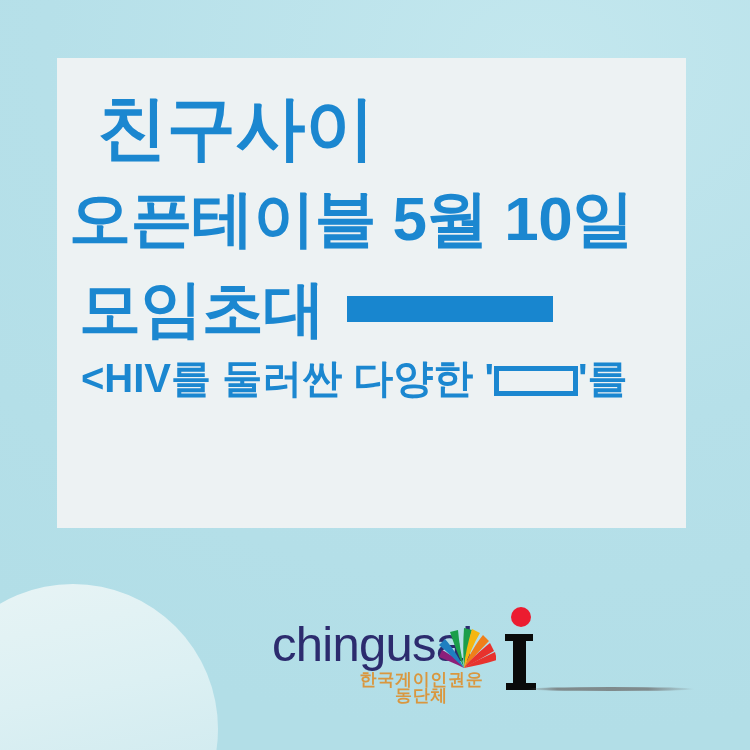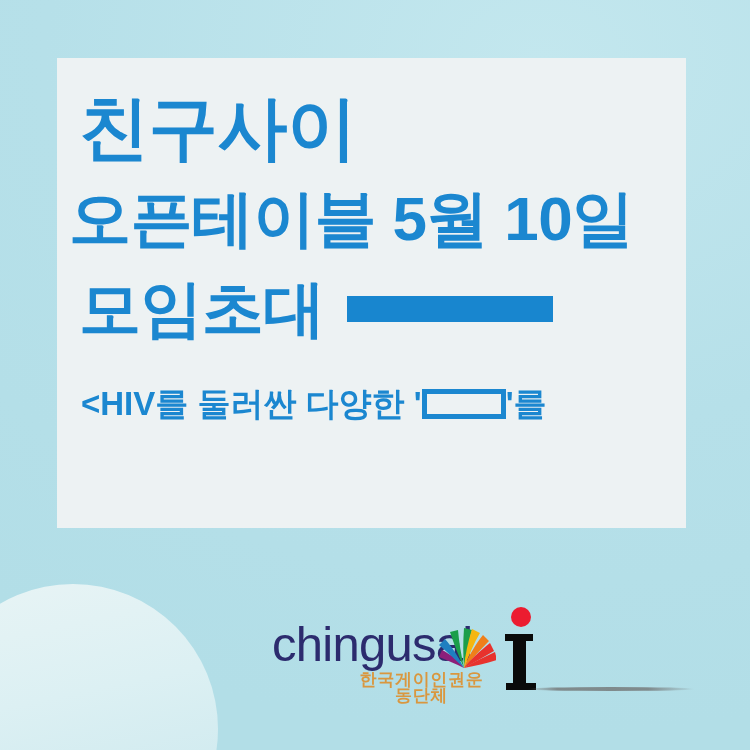--- a/index.html
+++ b/index.html
@@ -56,21 +56,21 @@
   
   .headline {
     color: #1b87d0;
     font-weight: 700;
     letter-spacing: -0.01em;
     white-space: nowrap;
   }
   .headline-1 {
     font-size: 70px;
     line-height: 92px;
-    margin-left: 10px;
+    margin-left: 28px;
   }
   .headline-2 {
     font-size: 62px;
     line-height: 90px;
   }
   .headline-3 {
     font-size: 62px;
     line-height: 90px;
     margin-left: 10px;
     display: flex;
@@ -83,24 +83,23 @@
     width: 206px;
     height: 26px;
     background: #1886cf;
     margin-left: 22px;
     flex: none;
   }
 
   
   .subtitle {
     color: #1b87d0;
-    font-size: 33px;
+    font-size: 40px;
     font-weight: 700;
     line-height: 48px;
-    margin-top: 26px;
     margin-left: 12px;
     white-space: nowrap;
   }
   
   .blank-box {
     display: inline-block;
     width: 84px;
     height: 30px;
     border: 5px solid #1b87d0;
     vertical-align: -4px;

